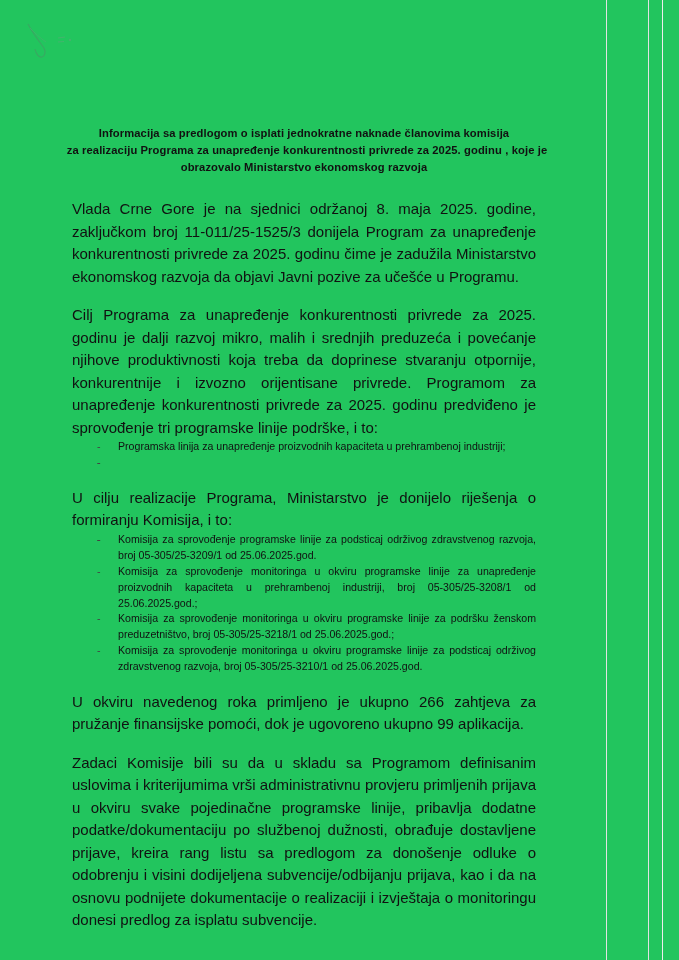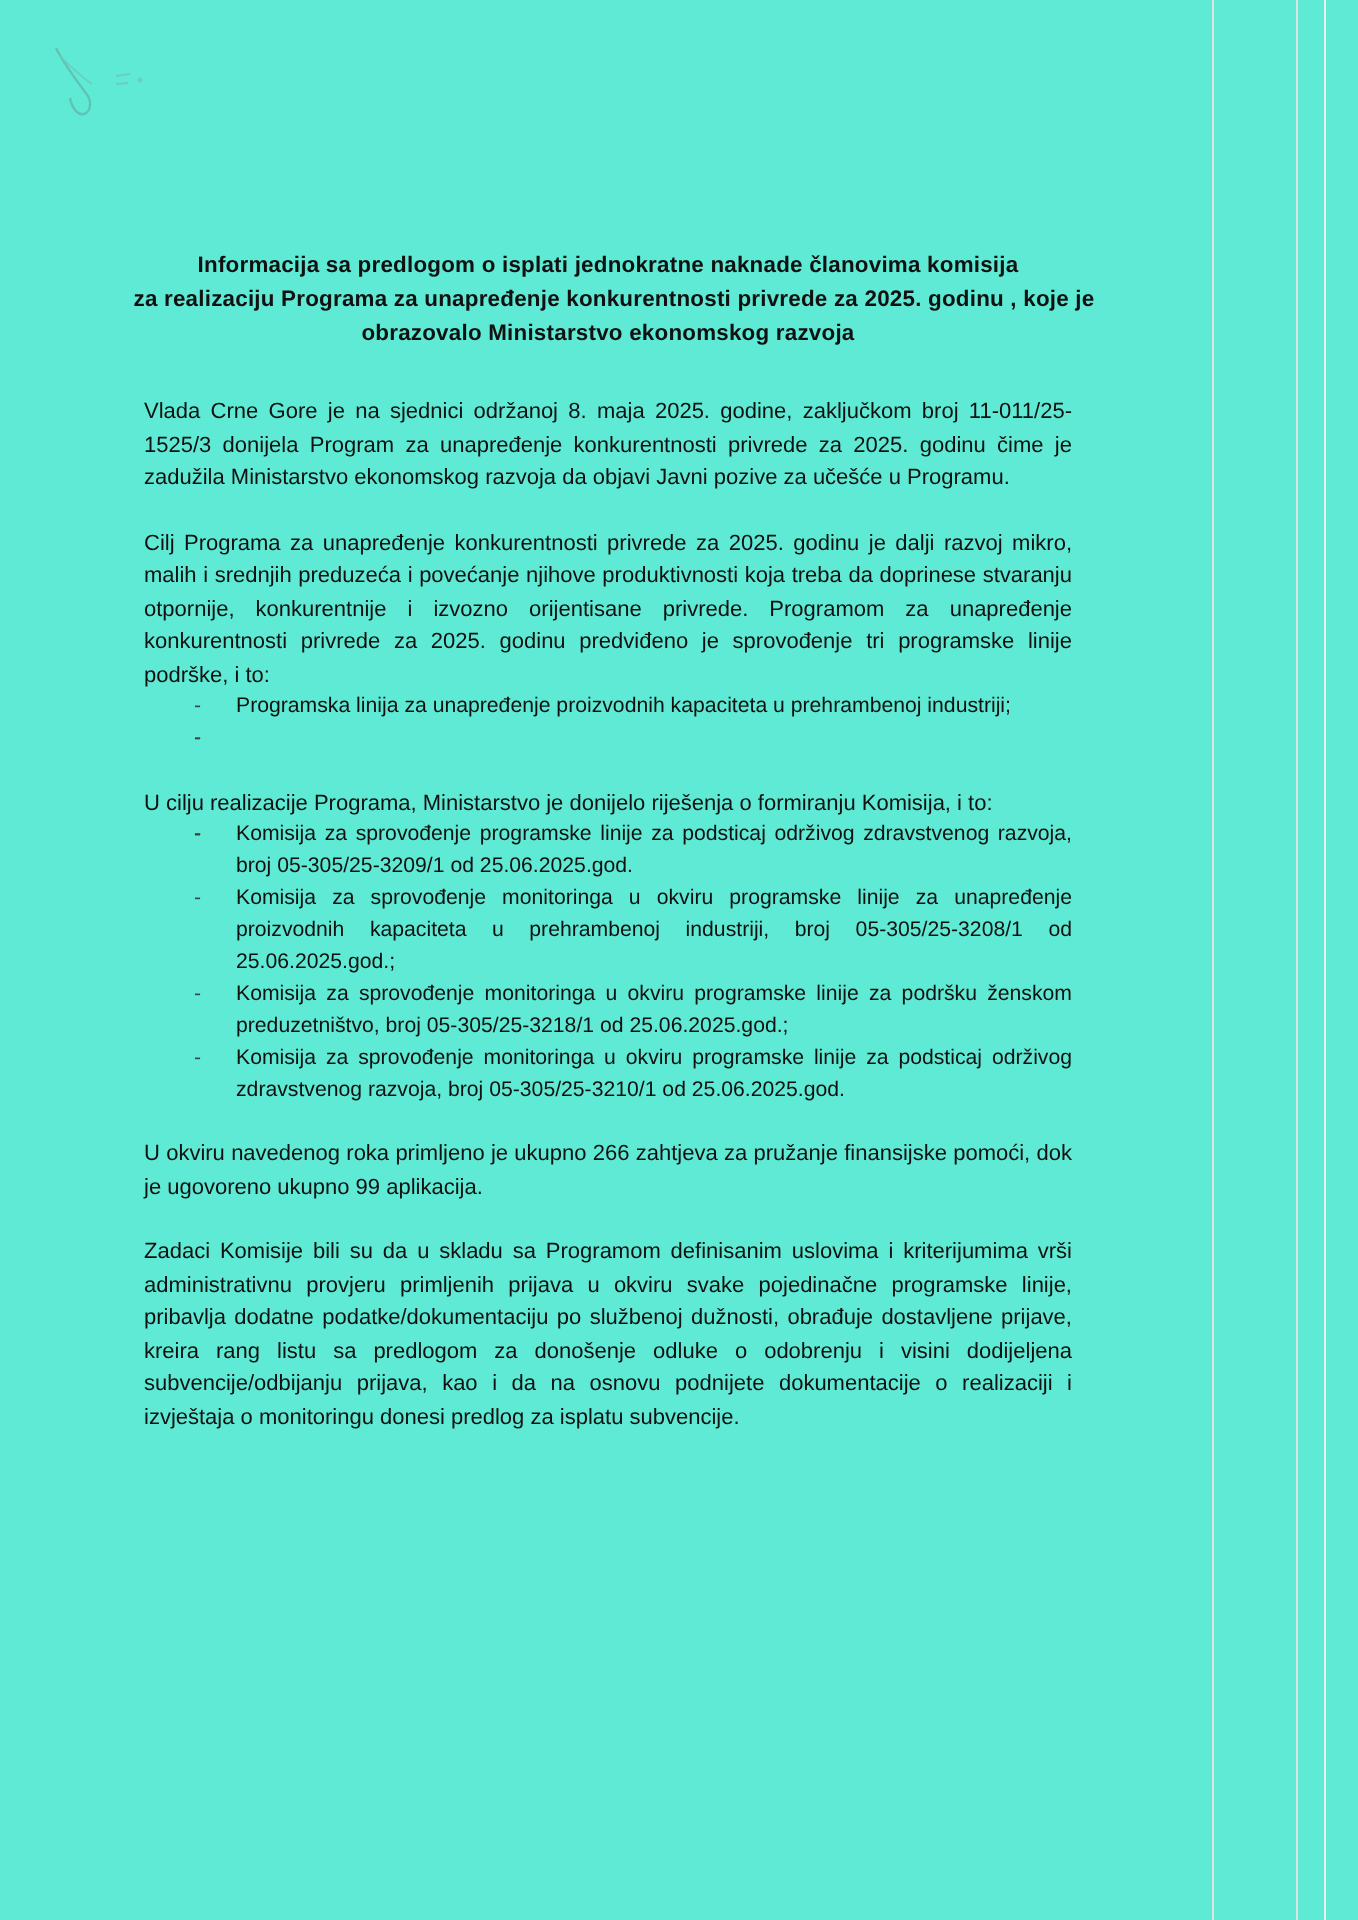--- a/index.html
+++ b/index.html
@@ -10,21 +10,21 @@
   }
   body {
     font-family: "Liberation Sans", sans-serif;
     color: #111111;
   }
   .page {
     position: relative;
     width: 679px;
     height: 960px;
     margin: 0 auto;
-    background: #5eead4;
+    background: #22c55e;
     overflow: hidden;
   }
   
   .scan-line {
     position: absolute;
     top: 0;
     bottom: 0;
     width: 1px;
     background: #e2e2e2;
     pointer-events: none;
@@ -62,21 +62,21 @@
   }
   .doc-title .tline { display: block; }
   .doc-title .tline.l2 {
     text-align: center;
     margin-left: -28px;
     margin-right: -34px;
   }
 
   p.para {
     margin: 0;
-    font-size: 11px;
+    font-size: 15px;
     line-height: 1.50;
     text-align: justify;
     text-justify: inter-word;
   }
   .gap-lg { height: 22px; }
   .gap-md { height: 16px; }
 
   ul.dashlist {
     list-style: none;
     margin: 0;

